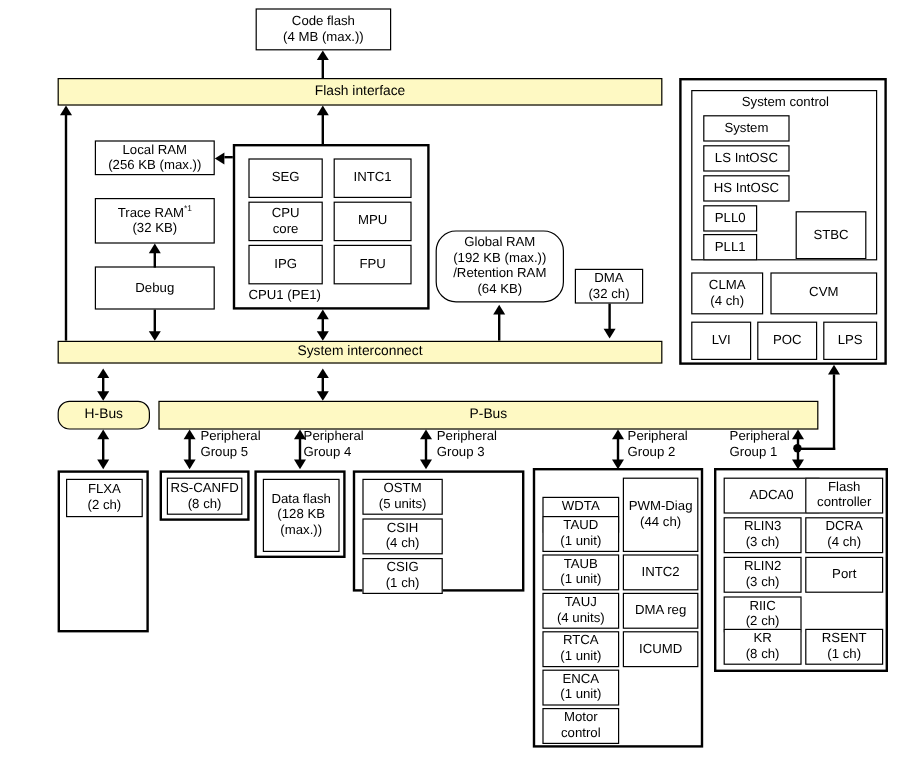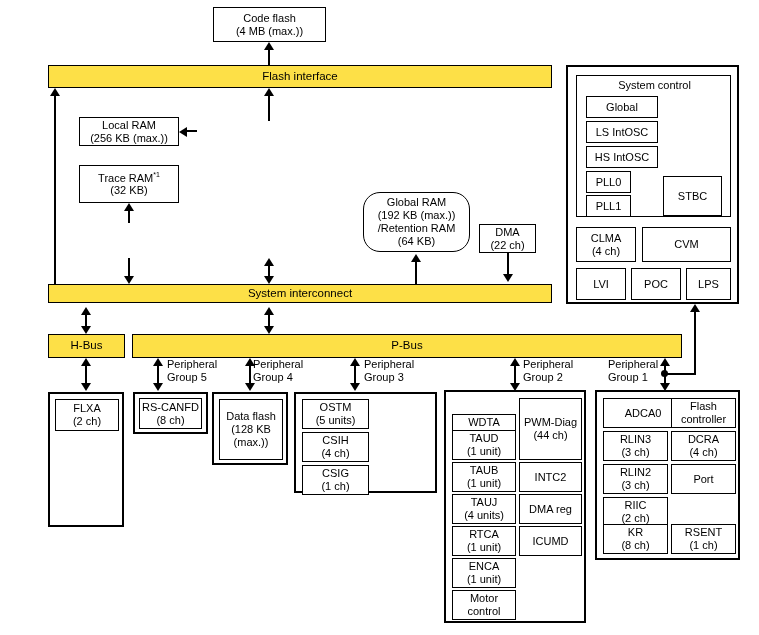--- a/index.html
+++ b/index.html
@@ -27,21 +27,21 @@
     flex-direction: column;
     align-items: center;
     justify-content: center;
     text-align: center;
     font-size: 11px;
     line-height: 1.18;
     color: #000;
     white-space: nowrap;
   }
   .box.bar {
-    background: #fde047;
+    background: #fef9c3;
     border: 1px solid #000;
     font-size: 11.5px;
     text-align: right;
   }
   .box.grp {
     background: #ffffff;
     border: 2px solid #000;
     justify-content: flex-start;
     align-items: flex-start;
   }
@@ -98,59 +98,84 @@
   <div class="box" style="left:79px; top:117px; width:100px; height:29px;">
     <span>Local RAM</span>
     <span class="l2">(256 KB (max.))</span>
   </div>
 
   <div class="box" style="left:79px; top:165px; width:100px; height:38px;">
     <span>Trace RAM<span class="sup">*1</span></span>
     <span class="l2">(32 KB)</span>
   </div>
 
+  <div class="box" style="left:79px; top:222px; width:100px; height:36px;">
+    <span>Debug</span>
+  </div>
 
   <div class="ln vln" style="left:128px; top:209px; height:14px;"></div>
   <div class="ah up" style="left:124px; top:203px;"></div>
 
   <div class="ln vln" style="left:128px; top:258px; height:20px;"></div>
   <div class="ah down" style="left:124px; top:276px;"></div>
 
   <div class="ln hln" style="left:187px; top:130px; width:10px;"></div>
   <div class="ah left" style="left:179px; top:127px;"></div>
 
+  <div class="box" style="left:194px; top:120px; width:164px; height:138px; border-width:2px; display:block;">
+    <div class="box" style="left:11px; top:10px; width:62px; height:33px; position:absolute;">
+      <span>SEG</span>
+    </div>
+    <div class="box" style="left:82px; top:10px; width:65px; height:33px; position:absolute;">
+      <span>INTC1</span>
+    </div>
+    <div class="box" style="left:11px; top:46px; width:62px; height:33px; position:absolute;">
+      <span>CPU</span>
+      <span class="l2">core</span>
+    </div>
+    <div class="box" style="left:82px; top:46px; width:65px; height:33px; position:absolute;">
+      <span>MPU</span>
+    </div>
+    <div class="box" style="left:11px; top:82px; width:62px; height:33px; position:absolute;">
+      <span>IPG</span>
+    </div>
+    <div class="box" style="left:82px; top:82px; width:65px; height:33px; position:absolute;">
+      <span>FPU</span>
+    </div>
+    <div class="lbl" style="left:11px; top:118px;">CPU1 (PE1)</div>
+  </div>
 
   <div class="ln vln" style="left:268px; top:264px; height:14px;"></div>
   <div class="ah up" style="left:264px; top:258px;"></div>
   <div class="ah down" style="left:264px; top:276px;"></div>
 
   <div class="box" style="left:363px; top:192px; width:107px; height:60px;border-radius:17px;">
     <span>Global RAM</span>
     <span class="l2">(192 KB (max.))</span>
     <span class="l2">/Retention RAM</span>
     <span class="l2">(64 KB)</span>
   </div>
 
   <div class="box" style="left:479px; top:224px; width:57px; height:29px;">
     <span>DMA</span>
-    <span class="l2">(22 ch)</span>
+    <span class="l2">(32 ch)</span>
   </div>
 
   <div class="ln vln" style="left:415px; top:260px; height:24px;"></div>
   <div class="ah up" style="left:411px; top:254px;"></div>
 
   <div class="ln vln" style="left:507px; top:253px; height:23px;"></div>
   <div class="ah down" style="left:503px; top:274px;"></div>
 
   <div class="box grp" style="left:566px; top:65px; width:173px; height:239px; display:block;">
 
     <div class="box" style="left:8px; top:8px; width:155px; height:142px; display:block; border-width:1px;">
       <div class="lbl center" style="left:0; top:3px; width:155px;">System control</div>
       <div class="box" style="left:9px; top:20px; width:72px; height:22px; position:absolute;">
-        <span>Global</span>
+        <span>System</span>
       </div>
       <div class="box" style="left:9px; top:45px; width:72px; height:22px; position:absolute;">
         <span>LS IntOSC</span>
       </div>
       <div class="box" style="left:9px; top:70px; width:72px; height:22px; position:absolute;">
         <span>HS IntOSC</span>
       </div>
       <div class="box" style="left:9px; top:95px; width:45px; height:22px; position:absolute;">
         <span>PLL0</span>
       </div>
@@ -190,21 +215,21 @@
   </div>
 
   <div class="ln vln" style="left:85px; top:313px; height:15px;"></div>
   <div class="ah up" style="left:81px; top:307px;"></div>
   <div class="ah down" style="left:81px; top:326px;"></div>
 
   <div class="ln vln" style="left:268px; top:313px; height:15px;"></div>
   <div class="ah up" style="left:264px; top:307px;"></div>
   <div class="ah down" style="left:264px; top:326px;"></div>
 
-  <div class="box bar" style="left:48px; top:334px; width:77px; height:24px; flex-direction:row;">
+  <div class="box bar" style="left:48px; top:334px; width:77px; height:24px; flex-direction:row;border-radius:10px;">
     <span>H-Bus</span>
   </div>
 
   <div class="box bar" style="left:132px; top:334px; width:550px; height:24px; flex-direction:row;">
     <span>P-Bus</span>
   </div>
 
   <div class="ln vln" style="left:85px; top:364px; height:20px;"></div>
   <div class="ah up" style="left:81px; top:358px;"></div>
   <div class="ah down" style="left:81px; top:383px;"></div>

